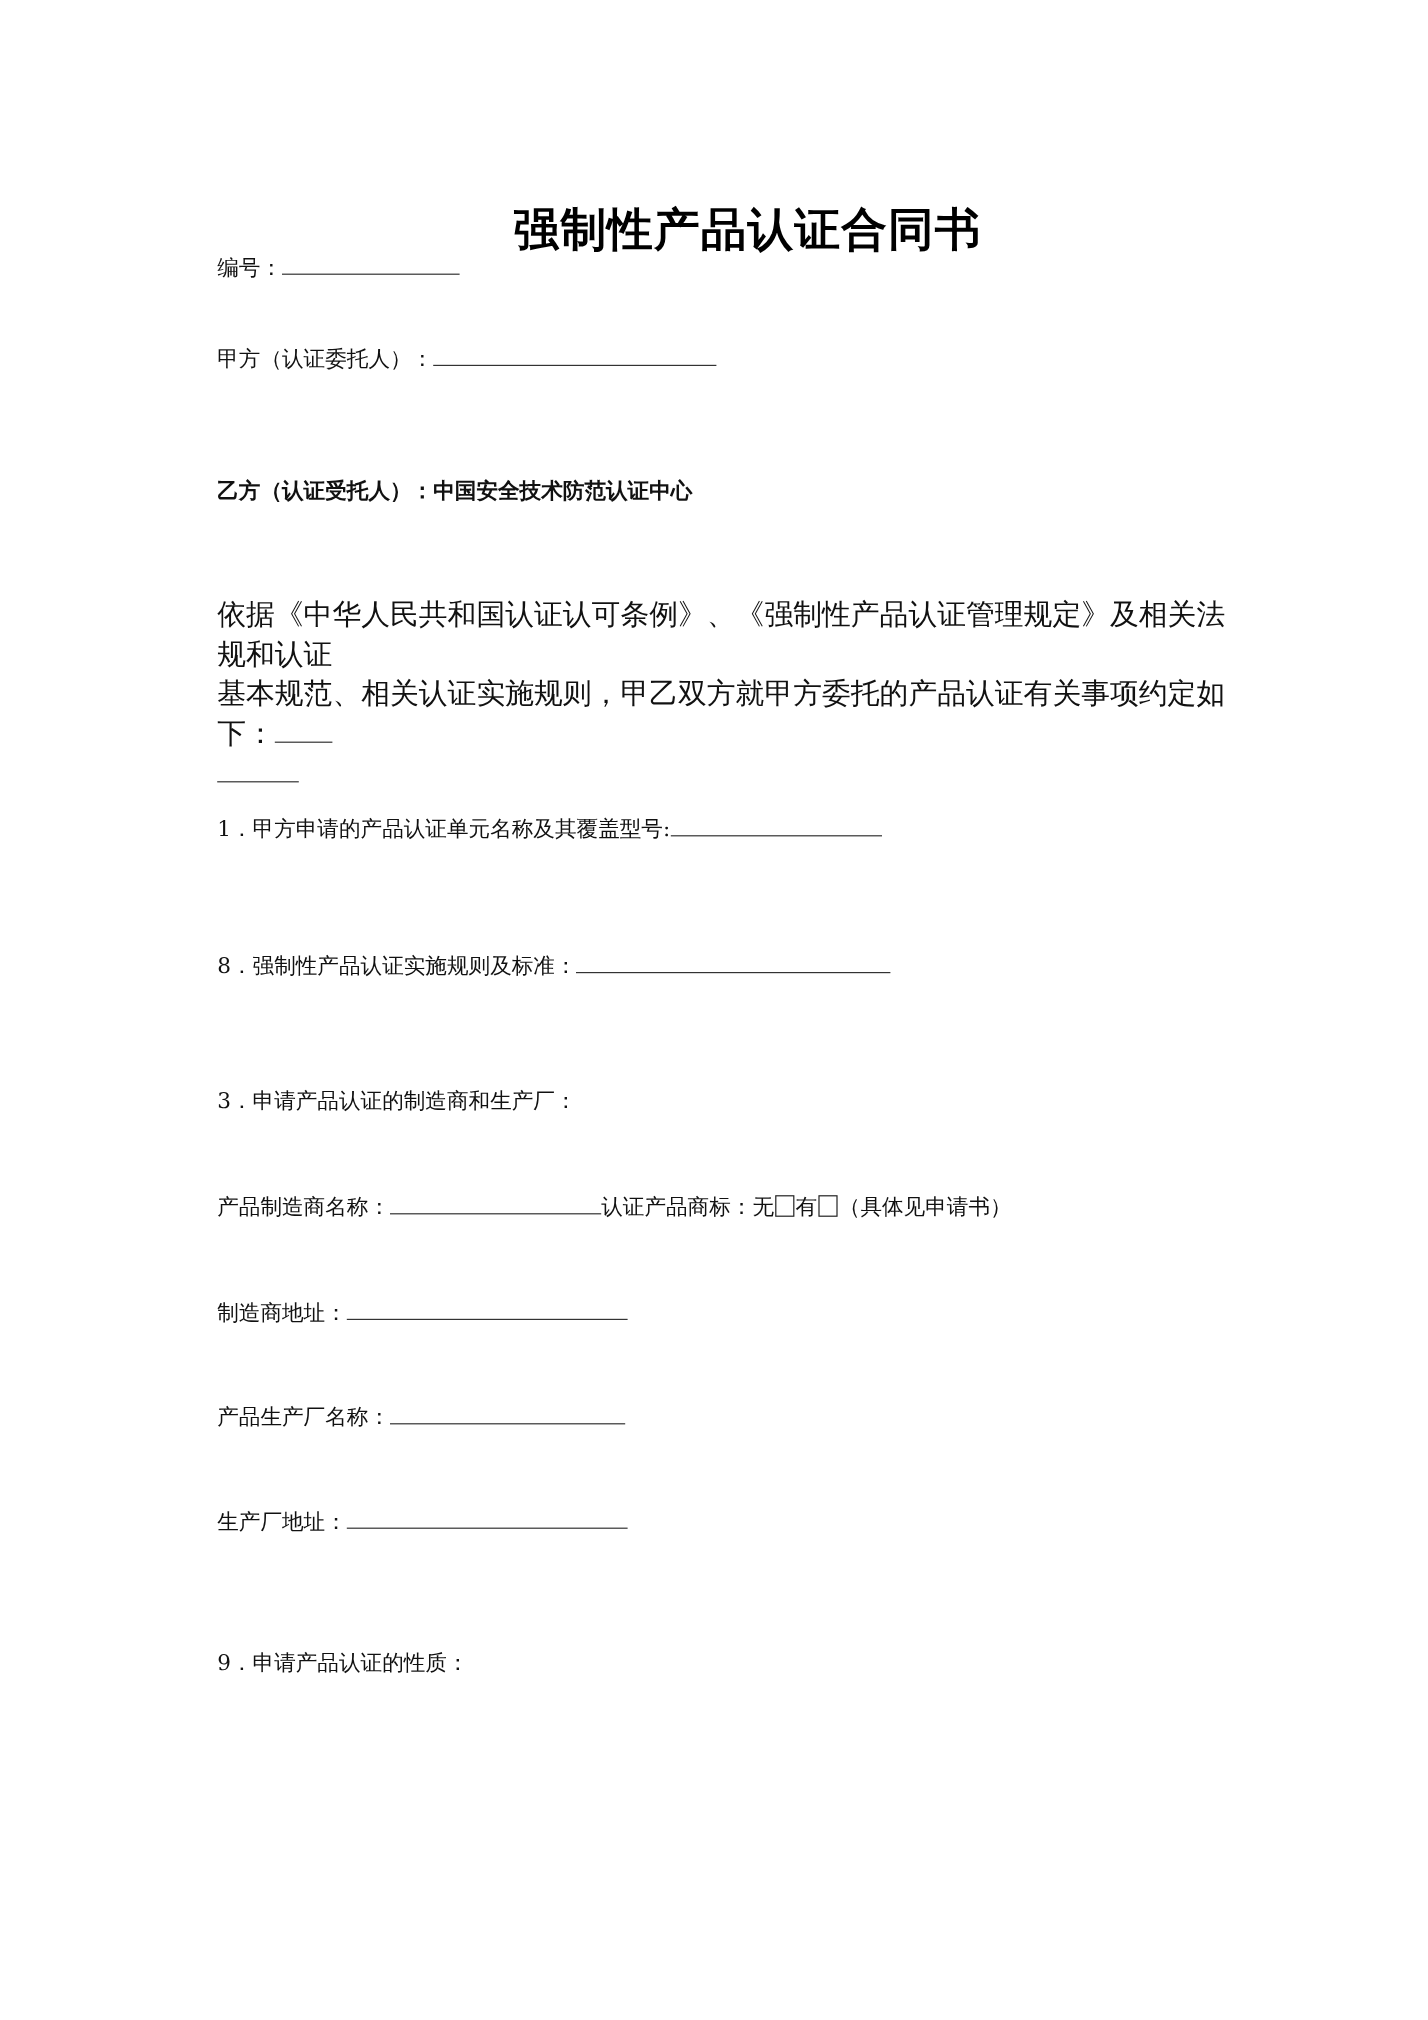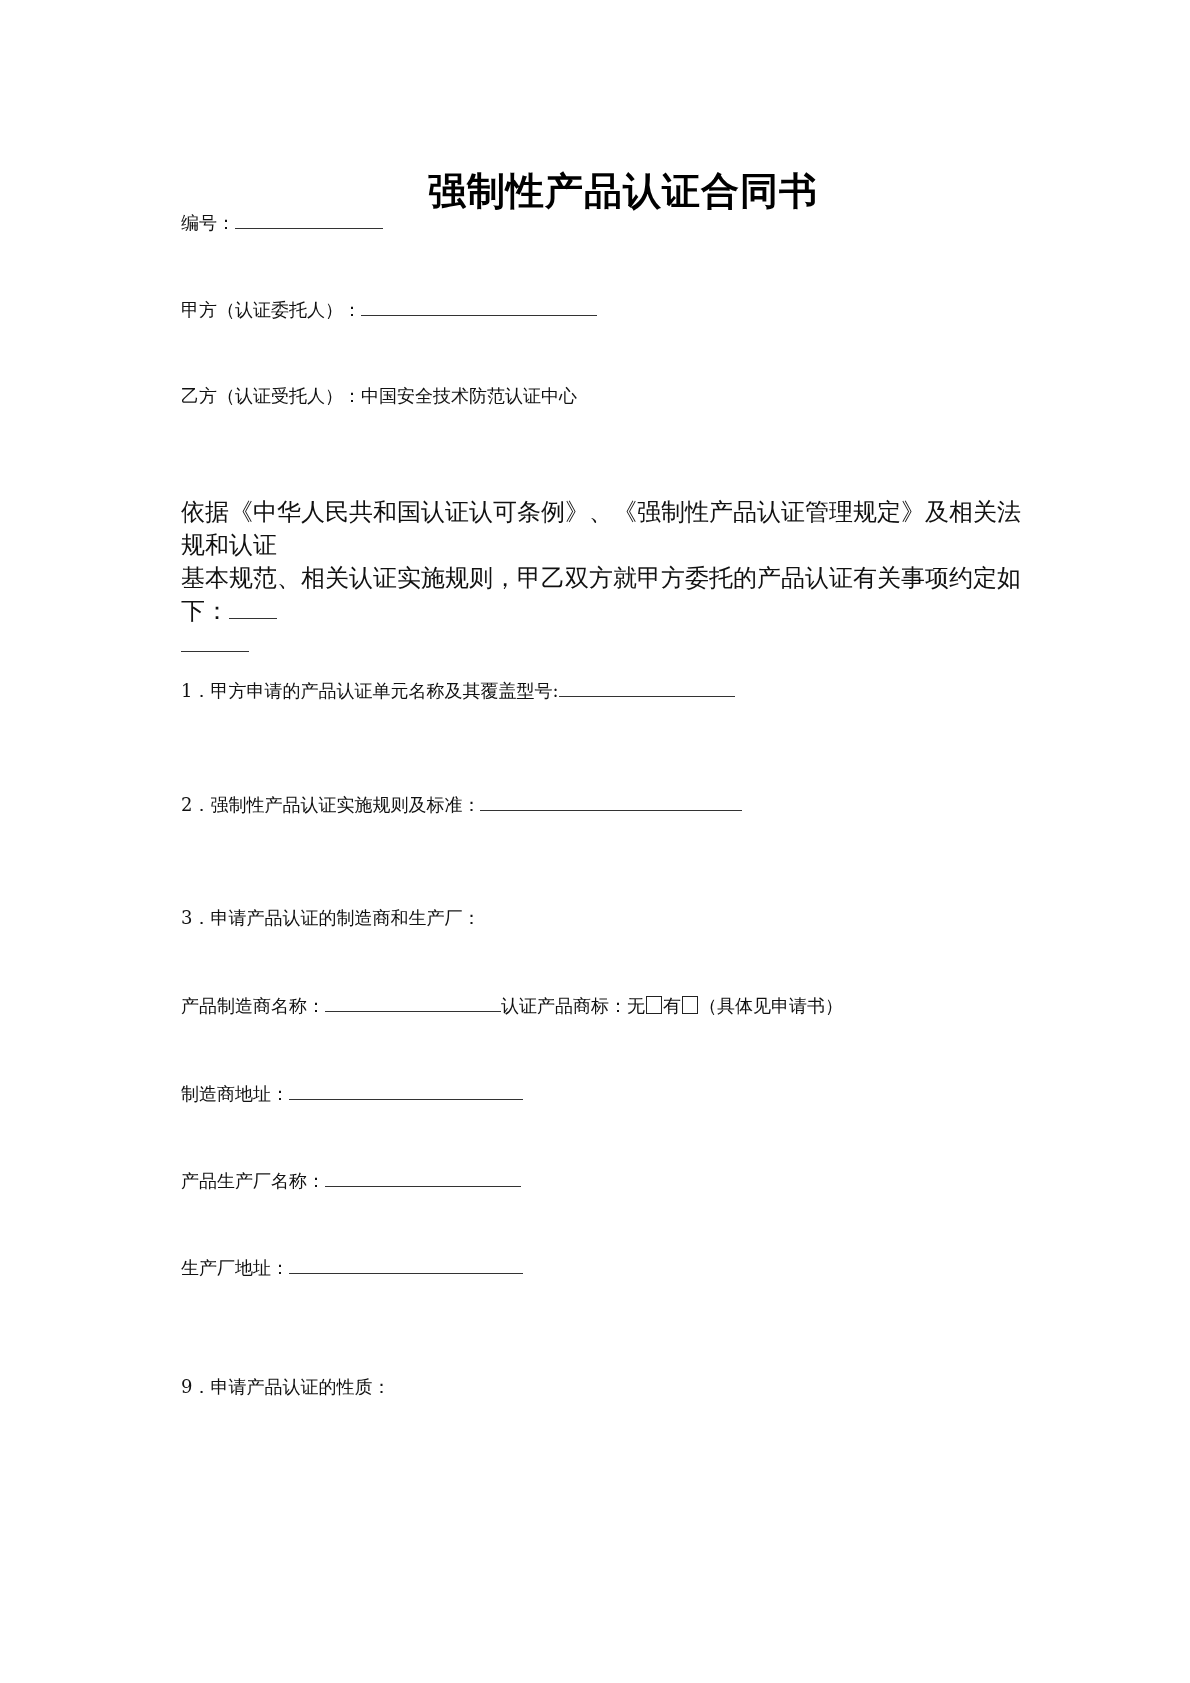--- a/index.html
+++ b/index.html
@@ -14,40 +14,40 @@
 </style>
 </head>
 <body>
 
 <div class="title">强制性产品认证合同书</div>
 
 <div class="line" style="top:210px;">
   <span>编号：</span><span class="blank" style="width:148px;"></span>
 </div>
 
-<div class="line" style="top:297px;">
+<div class="line" style="top:286px;">
   <span>甲方（认证委托人）：</span><span class="blank" style="width:236px;"></span>
 </div>
 
-<div class="line" style="top:384px;">
+<div class="line" style="top:398px;font-weight:bold;">
   <span>乙方（认证受托人）：</span><span>中国安全技术防范认证中心</span>
 </div>
 
 <div class="para" style="top:496px;">
   <div>依据《中华人民共和国认证认可条例》、《强制性产品认证管理规定》及相关法规和认证</div>
   <div><span>基本规范、相关认证实施规则，甲乙双方就甲方委托的产品认证有关事项约定如下：</span><span class="blank" style="width:48px;"></span></div>
   <div><span class="blank" style="width:68px;"></span></div>
 </div>
 
 <div class="line" style="top:678px;">
   <span>1．甲方申请的产品认证单元名称及其覆盖型号:</span><span class="blank" style="width:176px;"></span>
 </div>
 
 <div class="line" style="top:792px;">
-  <span>2．强制性产品认证实施规则及标准：</span><span class="blank" style="width:262px;"></span>
+  <span>8．强制性产品认证实施规则及标准：</span><span class="blank" style="width:262px;"></span>
 </div>
 
 <div class="line" style="top:906px;">
   <span>3．申请产品认证的制造商和生产厂：</span>
 </div>
 
 <div class="line" style="top:993px;">
   <span>产品制造商名称：</span><span class="blank" style="width:176px;"></span><span>认证产品商标：</span><span>无</span><span class="box"></span><span>有</span><span class="box"></span><span>（具体见申请书）</span>
 </div>
 

